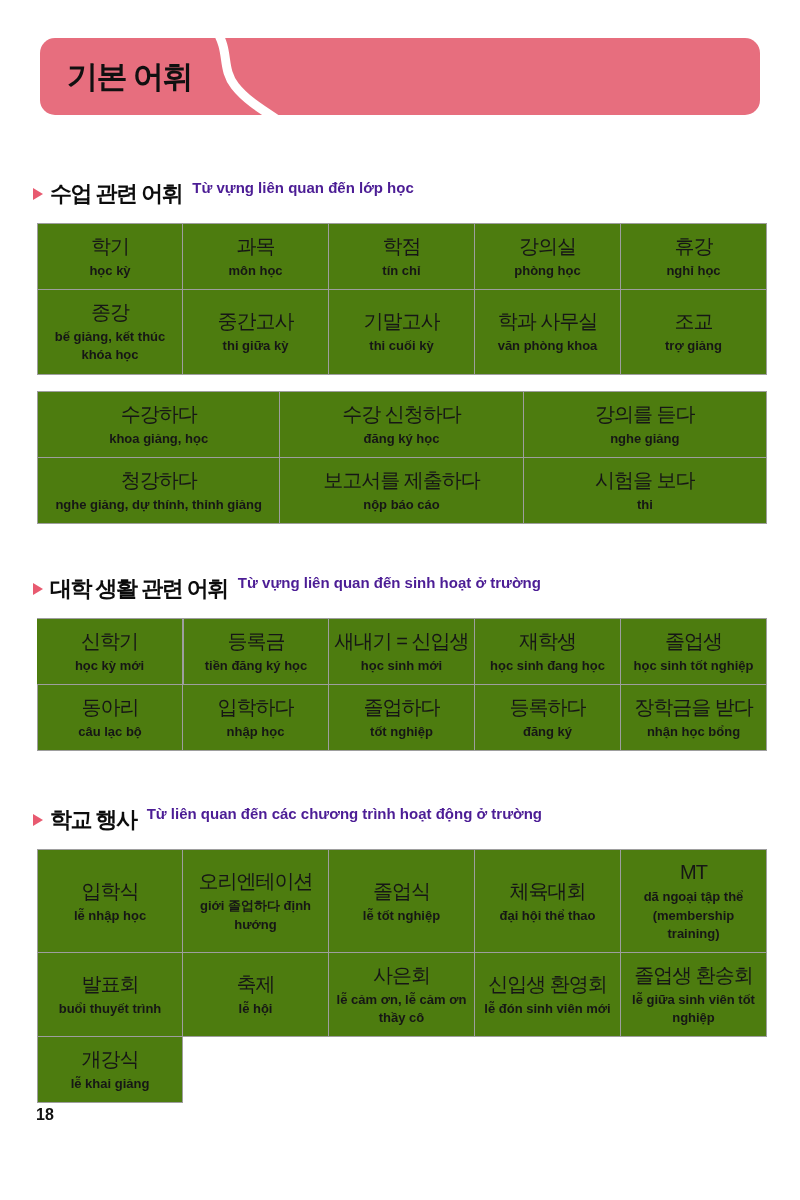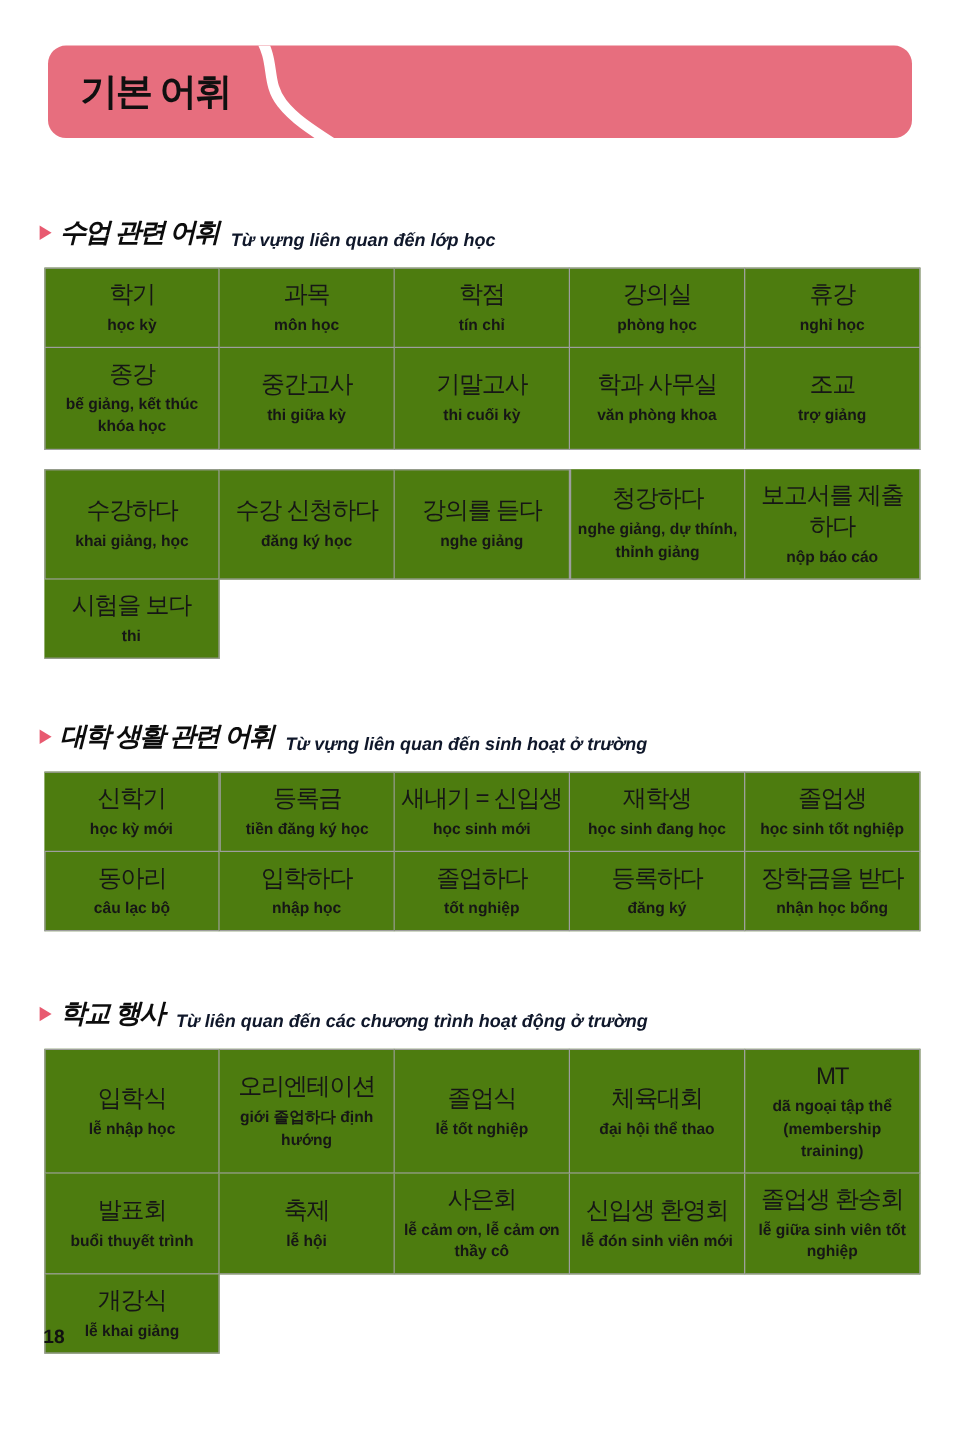--- a/index.html
+++ b/index.html
@@ -15,34 +15,34 @@
   }
   .banner svg { position:absolute; left:0; top:0; }
   .banner-title {
     position:absolute; left:27px; top:50%; transform:translateY(-50%);
     font-size:31px; font-weight:bold; color:#101010; letter-spacing:-1.5px;
   }
   
   .section:nth-of-type(1) { margin-top:64px; }
   .section:nth-of-type(2) { margin-top:50px; }
   .section:nth-of-type(3) { margin-top:54px; }
-  .section-header { display:flex; align-items:flex-end; margin-left:33px;font-style:italic; }
+  .section-header { display:flex; align-items:flex-start; margin-left:33px; }
   .marker {
     align-self:center; width:0; height:0;
     border-left:10px solid #e85a70;
     border-top:6px solid transparent; border-bottom:6px solid transparent;
     margin-right:7px; flex:0 0 auto;
   }
   .title-ko { font-size:22px; font-weight:bold; color:#0c0c0c; letter-spacing:-1.5px; }
-  .title-vi { font-size:15px; font-weight:bold; color:#0f172a; margin-left:10px; }
+  .title-vi { font-size:15px; font-weight:bold; color:#4c1d95; margin-left:10px; }
   
   .vtable { display:grid; width:730px; margin:14px 0 0 37px; }
   .vtable + .vtable { margin-top:16px; }
   .cols-5 { grid-template-columns:repeat(5,1fr); }
-  .cols-3 { grid-template-columns:repeat(5,1fr); }
+  .cols-3 { grid-template-columns:repeat(3,1fr); }
   .cell {
     background:#4d7c0f;
     border-right:1px solid #9e9e9e; border-bottom:1px solid #9e9e9e;
     display:flex; flex-direction:column; justify-content:center; align-items:center;
     text-align:center; padding:9px 5px; min-height:49px; box-sizing:border-box;
   }
   .cell.top  { border-top:1px solid #9e9e9e; }
   .cell.left { border-left:1px solid #9e9e9e; }
   .cell.empty { background:transparent; border:none; }
   .ko { font-size:20px; color:#161616; letter-spacing:-1px; line-height:1.3; }
@@ -107,21 +107,21 @@
             <div class="vi">văn phòng khoa</div>
           </div>
           <div class="cell">
             <div class="ko">조교</div>
             <div class="vi">trợ giảng</div>
           </div>
         </div>
         <div class="vtable cols-3">
           <div class="cell top left">
             <div class="ko">수강하다</div>
-            <div class="vi">khai giảng, học</div>
+            <div class="vi">khoa giảng, học</div>
           </div>
           <div class="cell top">
             <div class="ko">수강 신청하다</div>
             <div class="vi">đăng ký học</div>
           </div>
           <div class="cell top">
             <div class="ko">강의를 듣다</div>
             <div class="vi">nghe giảng</div>
           </div>
           <div class="cell left">

